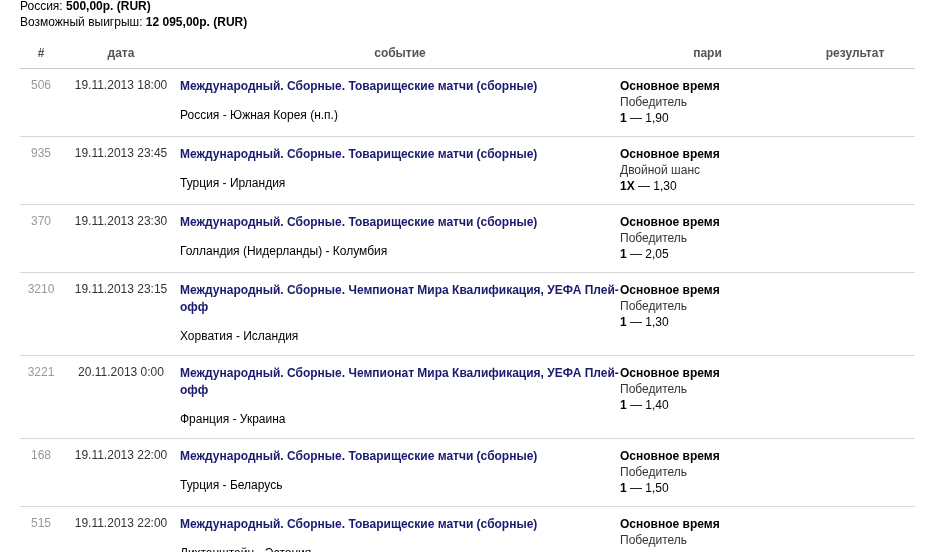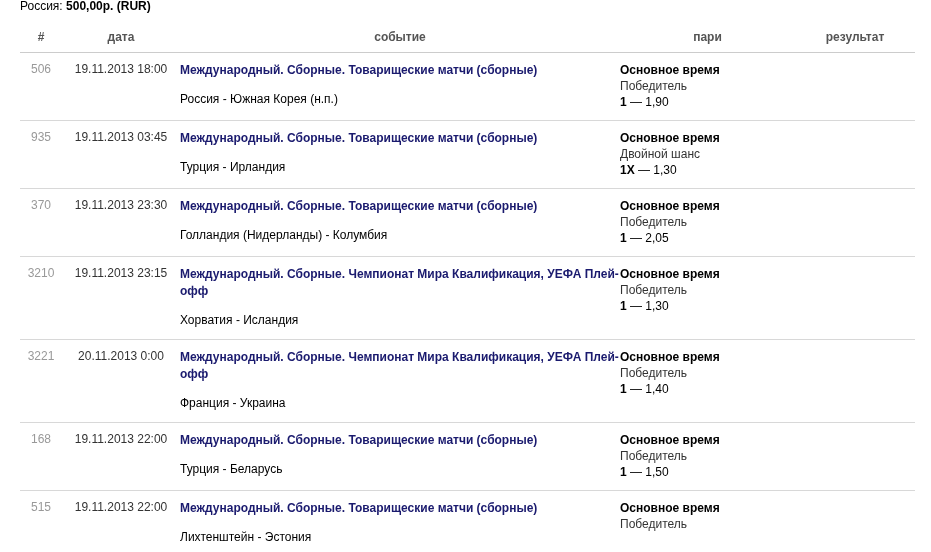--- a/index.html
+++ b/index.html
@@ -130,20 +130,24 @@
 </head>
 <body>
 
 <div class="page">
 
   <div class="summary">
     <div class="summary-line">
       <span class="label">Россия:</span>
       <span class="value">500,00р. (RUR)</span>
     </div>
+    <div class="summary-line">
+      <span class="label">Возможный выигрыш:</span>
+      <span class="value">12 095,00р. (RUR)</span>
+    </div>
   </div>
 
 
   <table class="bets">
     <thead>
       <tr>
         <th class="col-num">#</th>
         <th class="col-date">дата</th>
         <th class="col-event">событие</th>
         <th class="col-bet">пари</th>
@@ -162,21 +166,21 @@
         <td class="c-bet">
           <div class="bet-period">Основное время</div>
           <div class="bet-type">Победитель</div>
           <div class="bet-pick"><span class="pick">1</span> — <span class="odds">1,90</span></div>
         </td>
         <td class="c-result"></td>
       </tr>
 
       <tr>
         <td class="c-num">935</td>
-        <td class="c-date">19.11.2013 03:45</td>
+        <td class="c-date">19.11.2013 23:45</td>
         <td class="c-event">
           <div class="ev-tournament">Международный. Сборные. Товарищеские матчи (сборные)</div>
           <div class="ev-teams">Турция - Ирландия</div>
         </td>
         <td class="c-bet">
           <div class="bet-period">Основное время</div>
           <div class="bet-type">Двойной шанс</div>
           <div class="bet-pick"><span class="pick">1Х</span> — <span class="odds">1,30</span></div>
         </td>
         <td class="c-result"></td>

